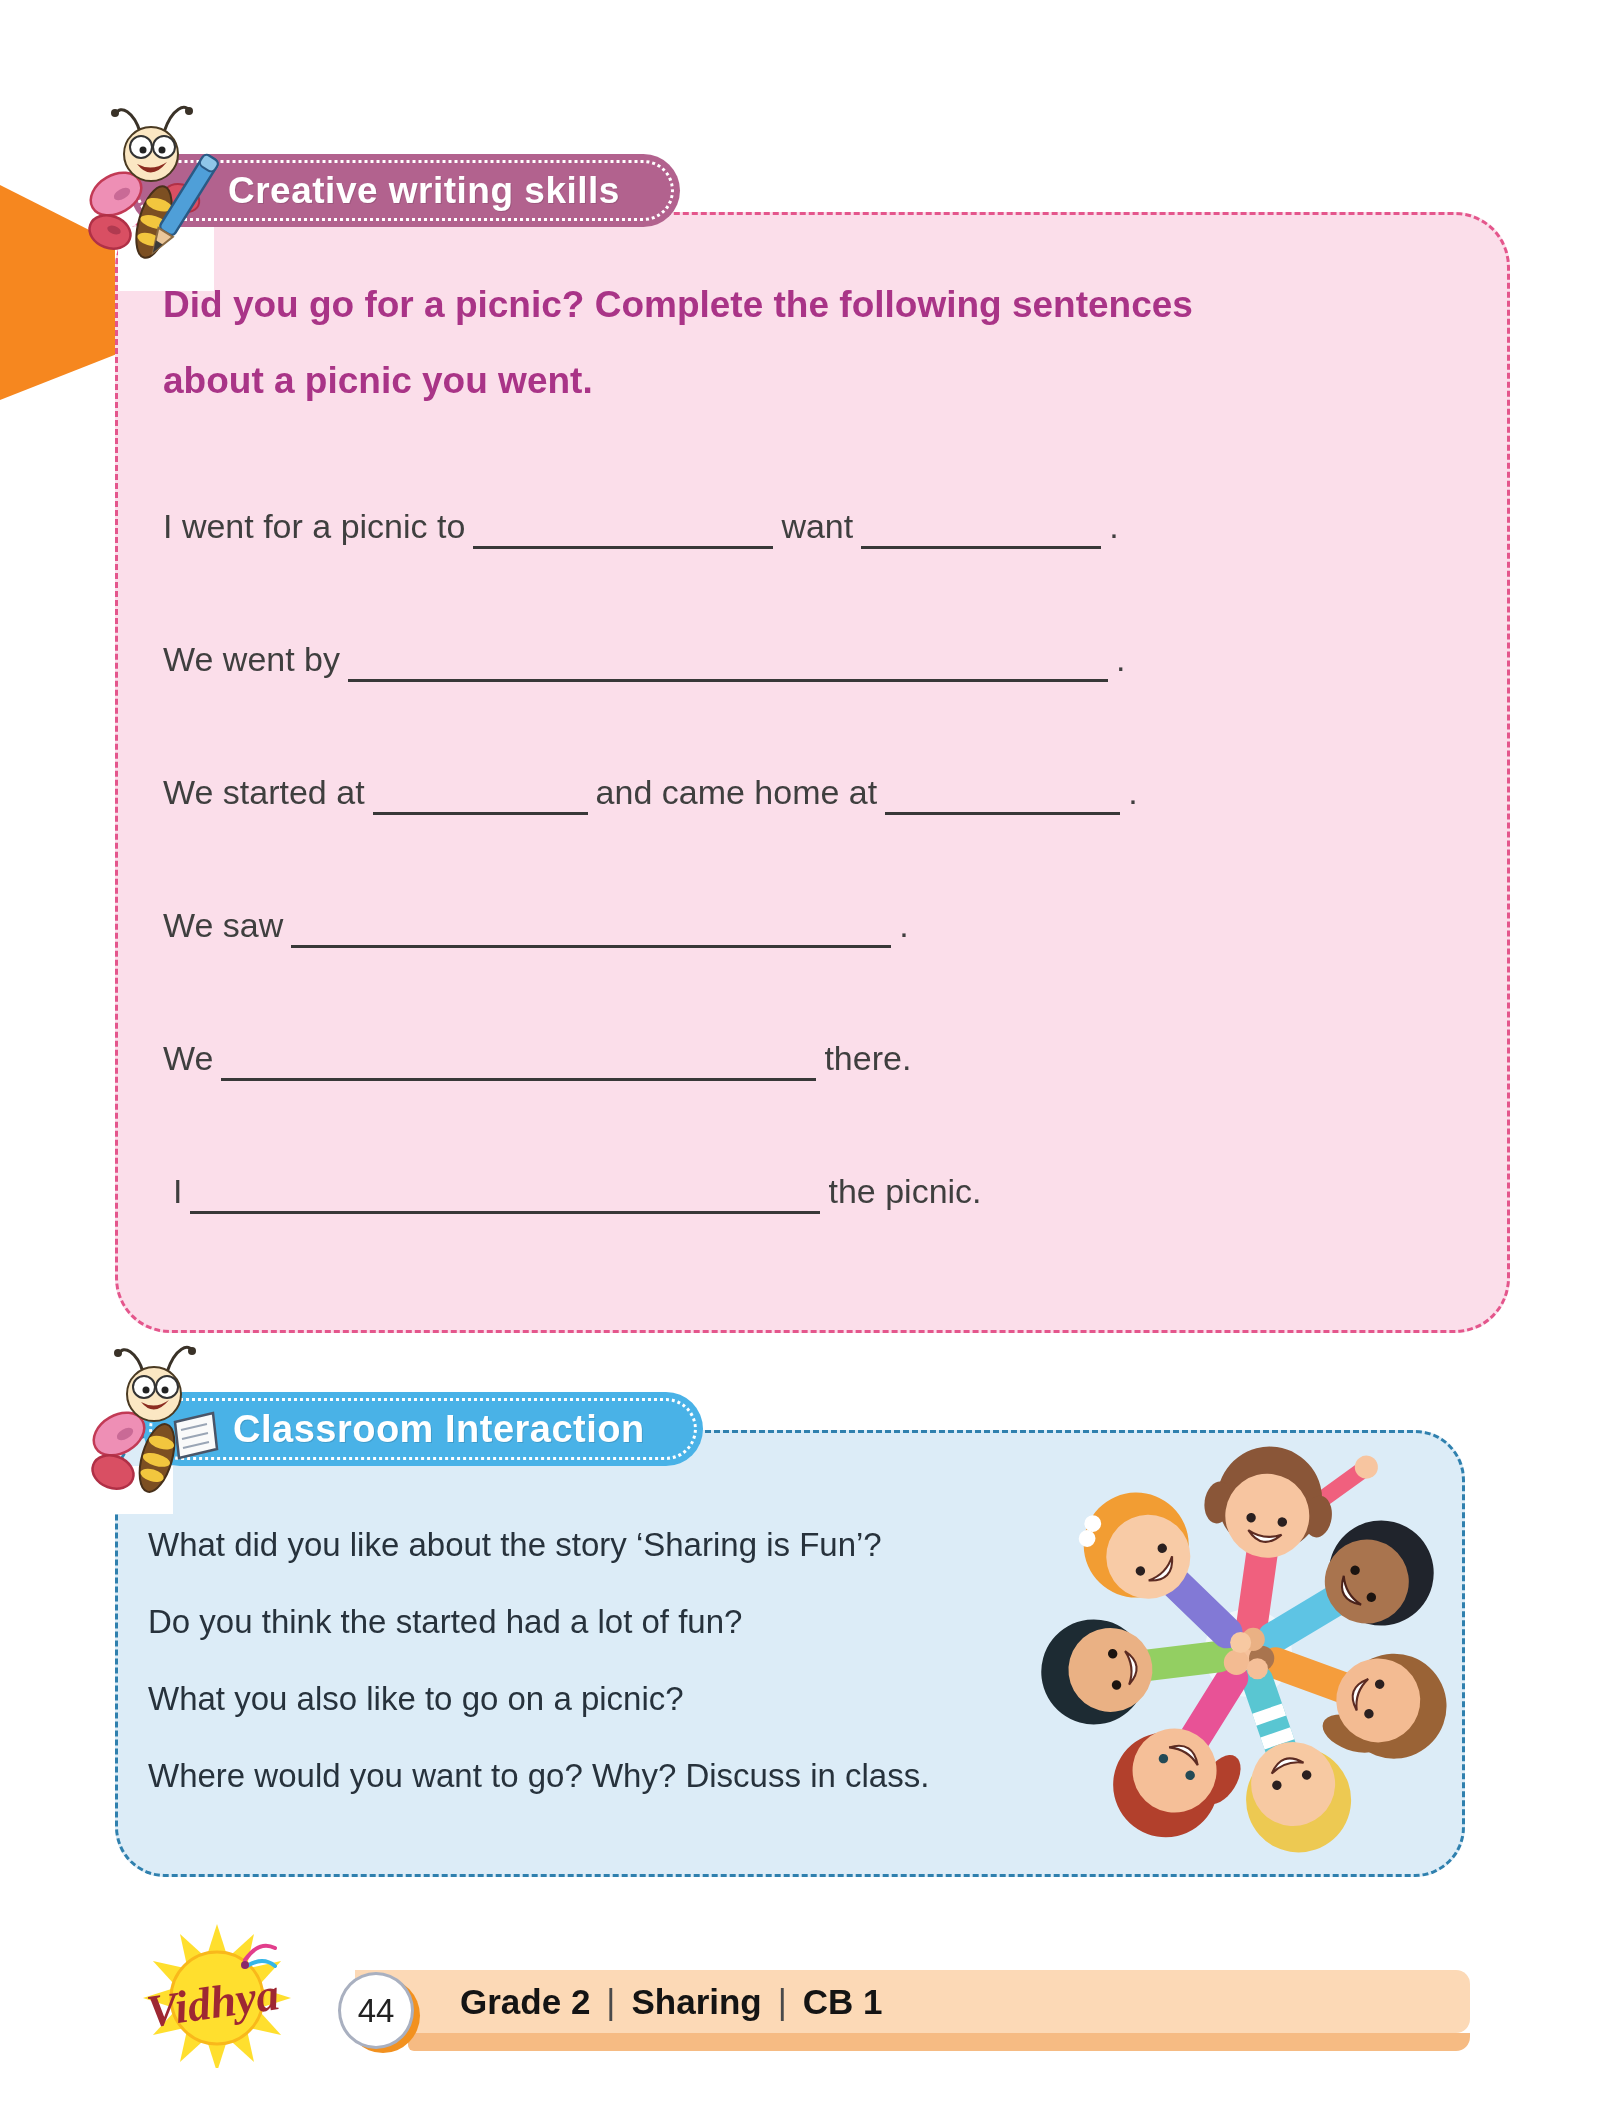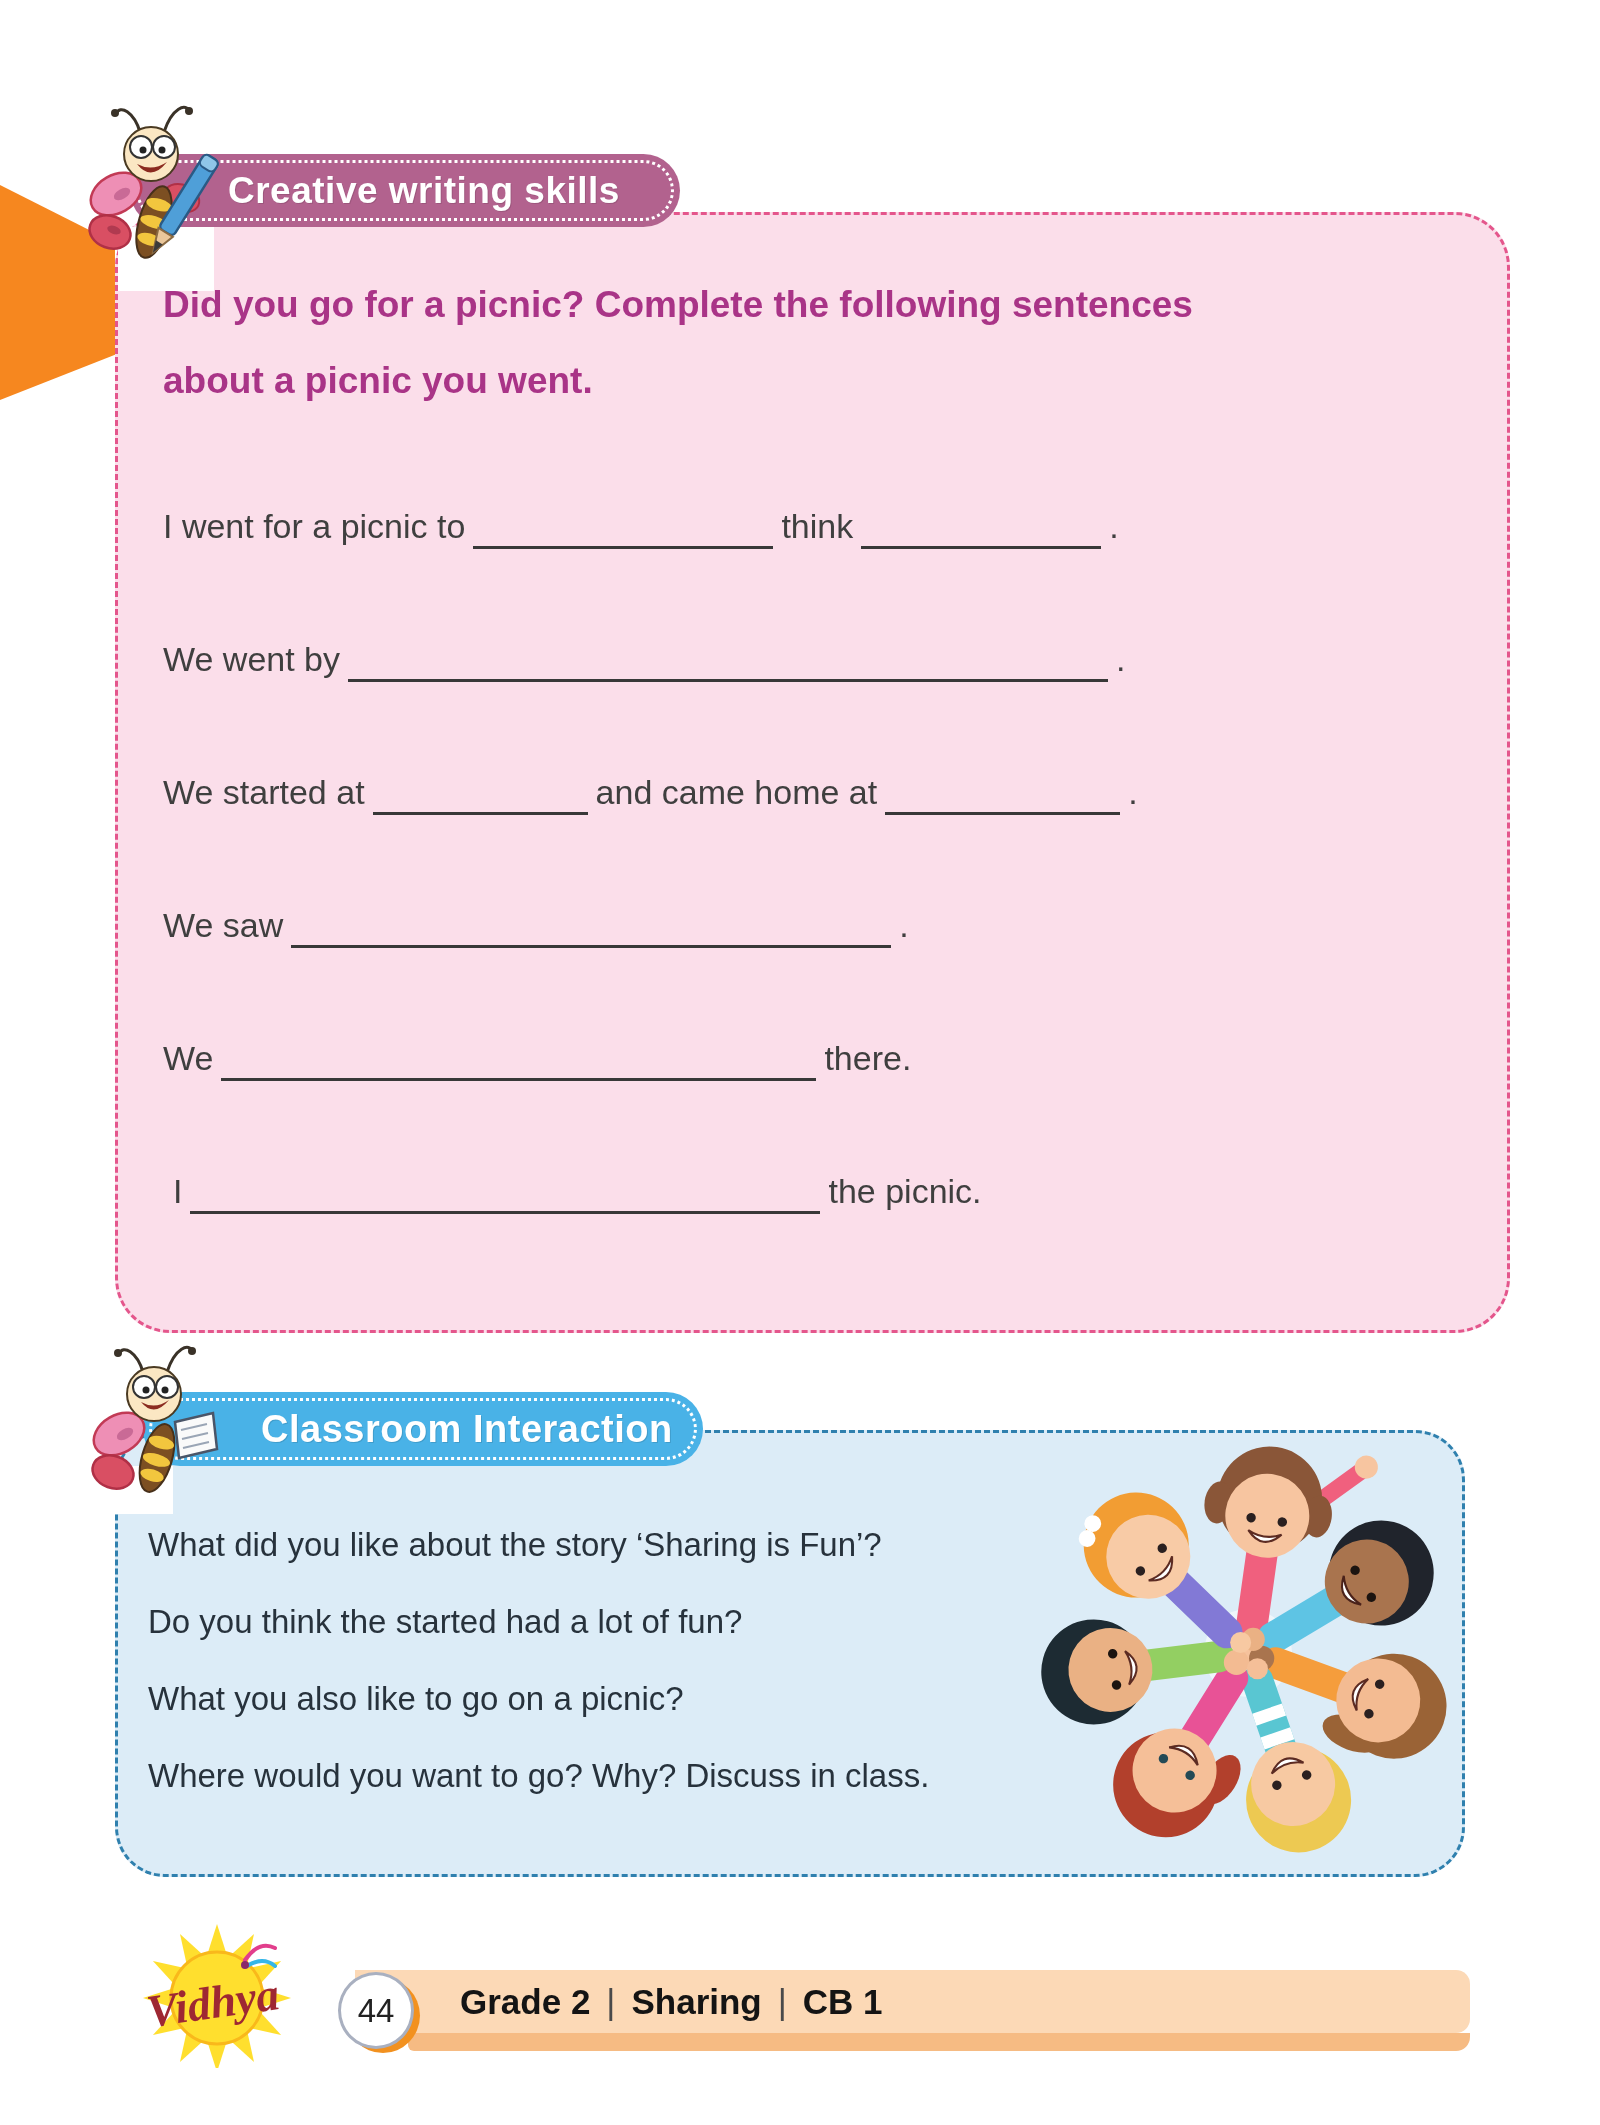--- a/index.html
+++ b/index.html
@@ -53,21 +53,21 @@
   <div class="abs ribbon"></div>
 
   <div class="abs panel-pink" style="left:115px; top:212px; width:1395px; height:1121px;">
 
     <div class="abs title-magenta" style="left:45px; top:52px; width:1310px;">
       <div>Did you go for a picnic? Complete the following sentences</div>
       <div>about a picnic you went.</div>
     </div>
 
     <div class="abs fill-line" style="left:45px; top:288px;">
-      <span class="t">I went for a picnic to</span><span class="blank" style="width:300px;"></span><span class="t">think</span><span class="blank" style="width:240px;"></span><span class="t">.</span>
+      <span class="t">I went for a picnic to</span><span class="blank" style="width:300px;"></span><span class="t">want</span><span class="blank" style="width:240px;"></span><span class="t">.</span>
     </div>
 
     <div class="abs fill-line" style="left:45px; top:421px;">
       <span class="t">We went by</span><span class="blank" style="width:760px;"></span><span class="t">.</span>
     </div>
 
     <div class="abs fill-line" style="left:45px; top:554px;">
       <span class="t">We started at</span><span class="blank" style="width:215px;"></span><span class="t">and came home at</span><span class="blank" style="width:235px;"></span><span class="t">.</span>
     </div>
 
@@ -207,21 +207,21 @@
       <circle cx="213" cy="205" r="12" fill="#a9744e"></circle>
       <circle cx="189" cy="209" r="12" fill="#f3bb92"></circle>
       <circle cx="205" cy="187" r="11" fill="#eab184"></circle>
       <circle cx="193" cy="190" r="10" fill="#f7c9a2"></circle>
       <circle cx="209" cy="215" r="10" fill="#f5bf98"></circle>
     </svg>
   </div>
 
   <div class="abs badge badge-blue" style="left:143px; top:1392px; width:560px; height:74px;">
     <div class="dotline"></div>
-    <span class="lbl" style="font-size:38px; padding-left:118px;">Classroom Interaction</span>
+    <span class="lbl" style="font-size:38px; padding-left:90px;">Classroom Interaction</span>
   </div>
 
   <div class="abs white-patch" style="left:103px; top:1466px; width:70px; height:48px;"></div>
 
   <svg class="abs" style="left:85px; top:1330px;" width="150" height="190" viewBox="0 0 150 190">
     <path d="M58 42 C52 22 38 14 34 24" fill="none" stroke="#3a3228" stroke-width="3"></path>
     <circle cx="33" cy="23" r="4" fill="#3a3228"></circle>
     <path d="M82 42 C90 18 104 12 108 22" fill="none" stroke="#3a3228" stroke-width="3"></path>
     <circle cx="107" cy="21" r="4" fill="#3a3228"></circle>
     <ellipse cx="34" cy="104" rx="27" ry="19" transform="rotate(-30 34 104)" fill="#ee8fb5" stroke="#c23a55" stroke-width="2.5"></ellipse>

